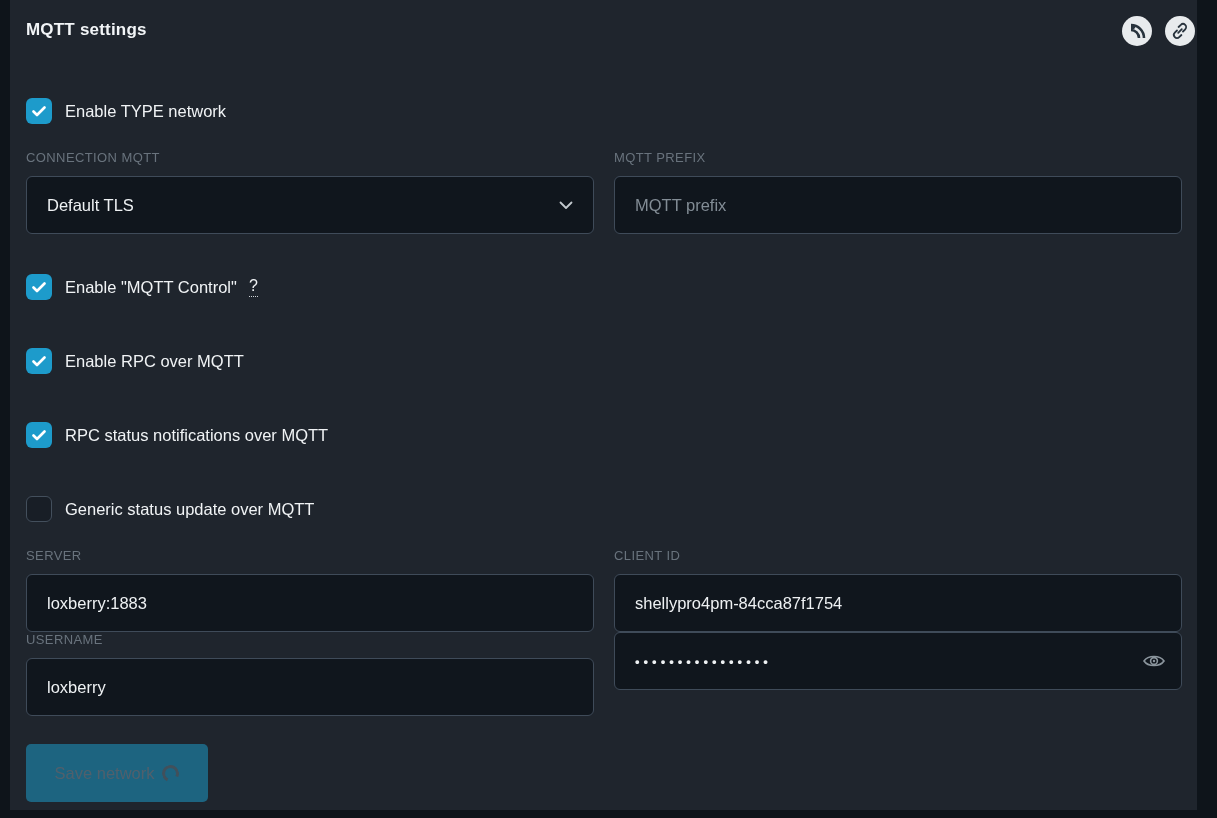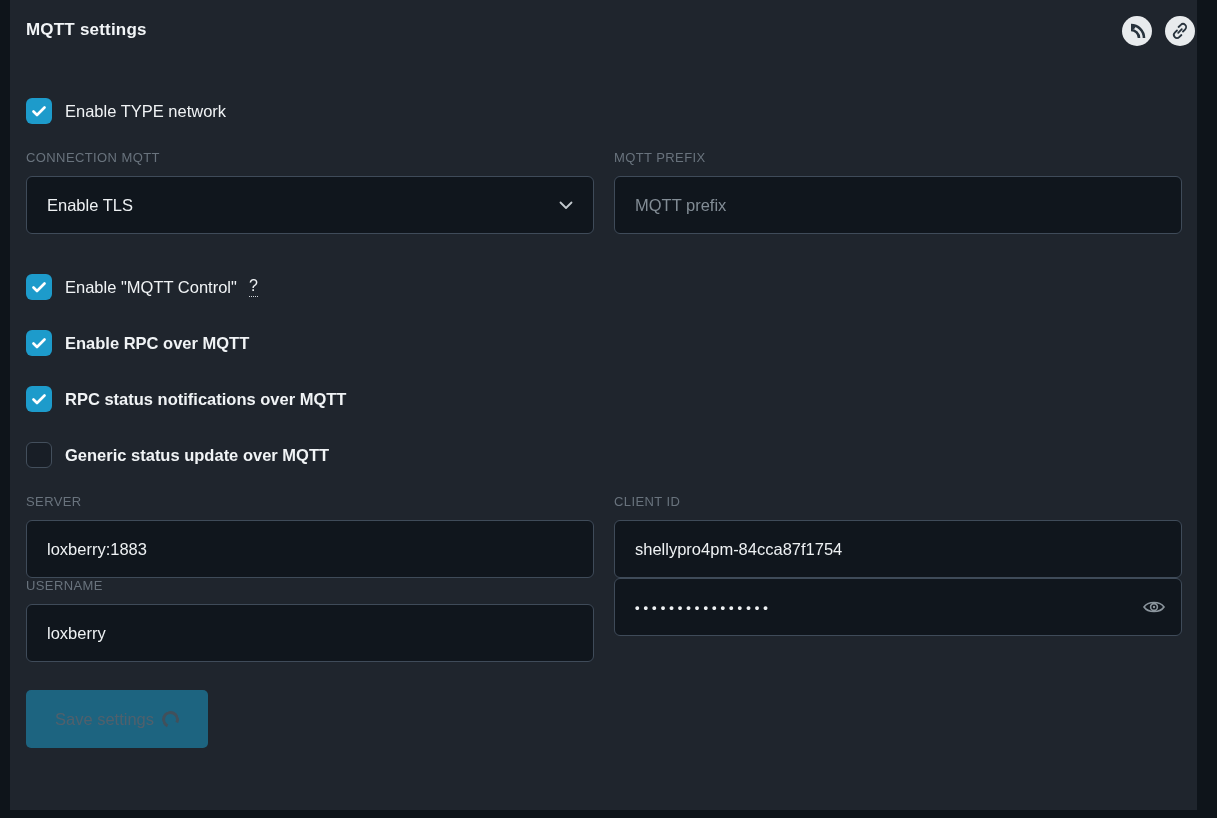--- a/index.html
+++ b/index.html
@@ -45,21 +45,21 @@
   .save-btn { width:182px; height:58px; background:#1d6480; border:none; border-radius:5px;
     color:#50606c; font-size:16.5px; display:flex; align-items:center; justify-content:center;
     gap:8px; cursor:pointer; font-family:"Liberation Sans", sans-serif; }
   .spinner { width:17px; height:17px; border-radius:50%; border:3px solid #41505b;
     border-bottom-color:transparent; transform:rotate(-20deg); }
 
   
   .mt-cb1 { margin-top:52px; }
   .mt-row1 { margin-top:26px; }
   .mt-cb2 { margin-top:40px; }
-  .mt-cb  { margin-top:30px;font-weight:bold; }
+  .mt-cb  { margin-top:48px; }
   .mt-srv { margin-top:26px; }
   .mt-usr { }
   .mt-btn { margin-top:28px; }
 </style>
 </head>
 <body>
 
 <div class="panel">
 
   <div class="hdr">
@@ -90,21 +90,21 @@
           <path d="M1.5 5.5 L5 9 L12.5 1.5" fill="none" stroke="#ffffff" stroke-width="2.6" stroke-linecap="round" stroke-linejoin="round"></path>
         </svg>
     </span>
     <span class="cb-label">Enable TYPE network</span>
   </div>
 
   <div class="grid2 mt-row1">
     <div>
       <span class="field-label">CONNECTION MQTT</span>
       <div class="box select-box">
-        <span class="select-value">Enable TLS</span>
+        <span class="select-value">Default TLS</span>
         <span class="chevron">
           <svg width="14" height="9" viewBox="0 0 14 9">
               <path d="M1.5 1.5 L7 7 L12.5 1.5" fill="none" stroke="#c3c9ce" stroke-width="1.8" stroke-linecap="round" stroke-linejoin="round"></path>
             </svg>
         </span>
       </div>
     </div>
     <div>
       <span class="field-label">MQTT PREFIX</span>
       <div class="box">
@@ -178,17 +178,17 @@
             <path d="M2 9 C6 3 18 3 22 9 C18 15 6 15 2 9 Z" fill="none" stroke="#8b959d" stroke-width="1.6"></path>
             <circle cx="12" cy="9" r="3.4" fill="none" stroke="#8b959d" stroke-width="1.6"></circle>
             <circle cx="12" cy="9" r="1.2" fill="#8b959d"></circle>
           </svg>
         </span>
       </div>
     </div>
   </div>
 
   <button class="save-btn mt-btn">
-    <span>Save settings</span>
+    <span>Save network</span>
     <span class="spinner"></span>
   </button>
 
 </div>
 
 </body></html>

